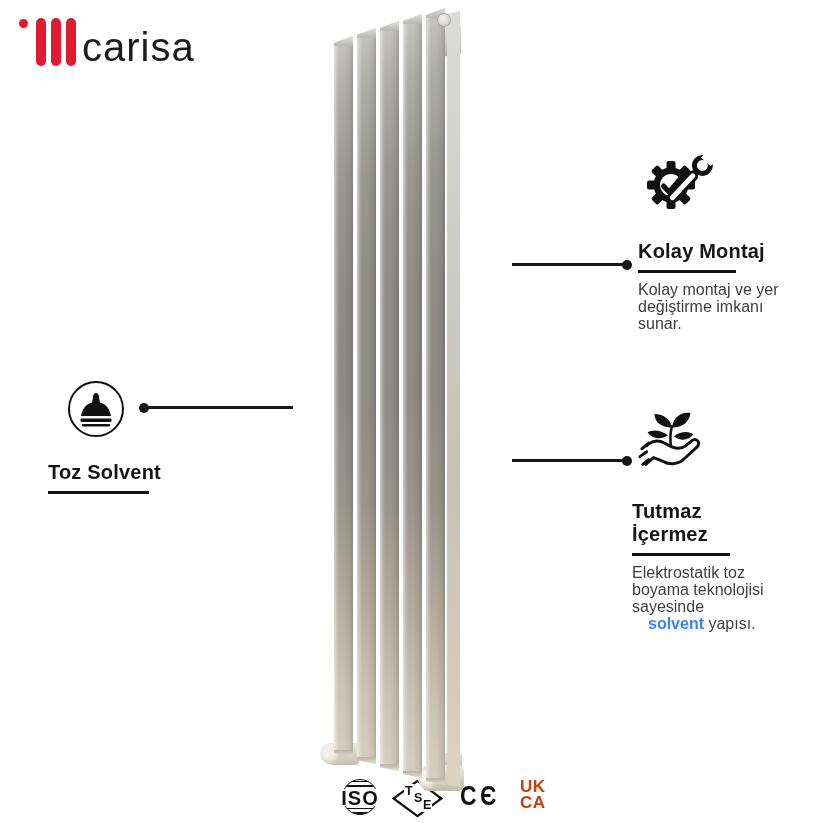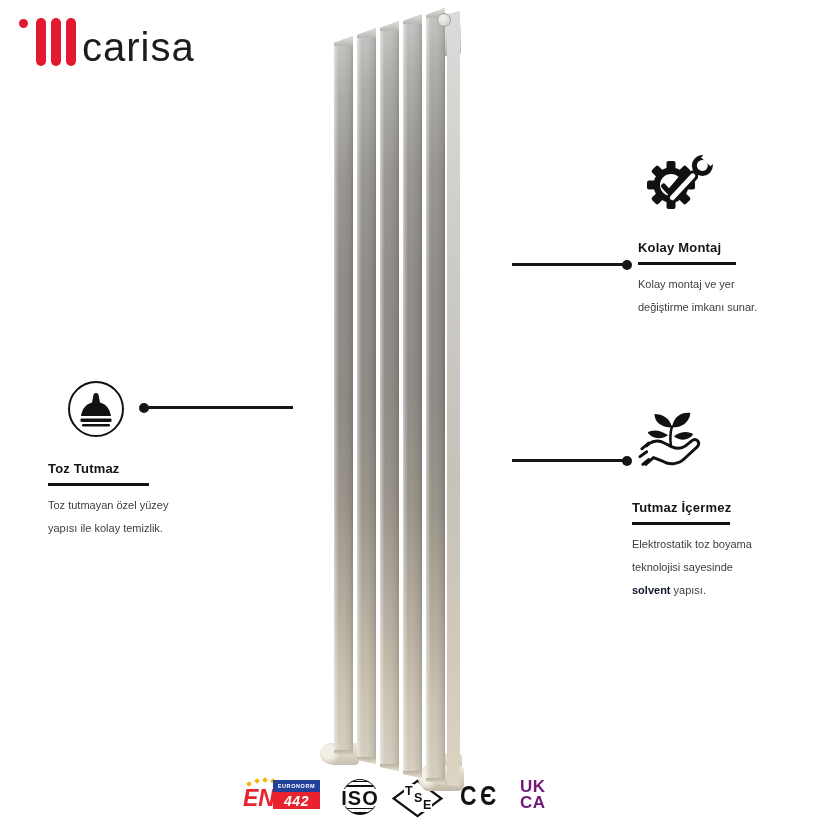--- a/index.html
+++ b/index.html
@@ -59,24 +59,24 @@
   .connector { position:absolute; height:3px; background:#161616; z-index:4; }
   .connector::after { content:""; position:absolute; width:10px; height:10px; border-radius:50%; background:#161616; top:-3.5px; }
   .connector.dot-right::after { right:-6px; }
   .connector.dot-left::after  { left:-7px; }
   .line-kolay   { left:512px; top:263px; width:114px; }
   .line-solvent { left:512px; top:459px; width:114px; }
   .line-toz     { left:146px; top:406px; width:147px; }
 
   
   .callout { position:absolute; }
-  .callout-title { font-size:13px; font-weight:bold; color:#151515; letter-spacing:.2px;margin-top:24px; }
+  .callout-title { font-size:20px; font-weight:bold; color:#151515; letter-spacing:.2px;margin-top:24px; }
   .rule { height:2.5px; background:#111; margin:7px 0 8px 0; }
-  .callout-body { font-size:11px; line-height:23px; color:#3e3e3e; }
-  .callout-body .bold { font-weight:bold; color:#0f172a; }
+  .callout-body { font-size:16px; line-height:17px; color:#3e3e3e; }
+  .callout-body .bold { font-weight:bold; color:#3b82f6;margin-left:16px; }
 
   .co-kolay { left:638px; top:152px; width:142px; }
   .co-kolay .icon-wrap { margin:0 0 9px 6px; width:74px; height:64px; }
   .co-kolay .rule { width:98px; }
 
   .co-solvent { left:632px; top:410px; width:132px; }
   .co-solvent .icon-wrap { margin:0 0 6px 2px; width:72px; height:66px; }
   .co-solvent .rule { width:98px; }
 
   .co-toz { left:48px; top:381px; width:142px; }
@@ -112,21 +112,21 @@
   .cert-tse { left:390px; top:779px; width:56px; height:40px; }
   .tse-diamond { position:absolute; left:14px; top:6px; width:27px; height:27px; border:2.5px solid #111;
     transform:scale(1.35,1) rotate(45deg); transform-origin:center; }
   .tse-letter { position:absolute; font-size:12.5px; font-weight:bold; color:#111; background:#fff; padding:0 1px; }
   .tse-letter.t{ left:14px; top:5px; } .tse-letter.s{ left:23px; top:12px; } .tse-letter.e{ left:32px; top:19px; }
   
   .cert-ce { left:460px; top:781px; font-size:27px; font-weight:bold; letter-spacing:4px; color:#111;
     transform:scaleX(.85); transform-origin:left; }
   
   .cert-ukca { left:520px; top:779px; font-size:17px; font-weight:800; line-height:16px;
-    letter-spacing:.5px; color:#701a75; }
+    letter-spacing:.5px; color:#c2410c; }
 </style>
 </head>
 <body>
 
 <div class="canvas">
 
   <div class="brand-icon">
     <span class="brand-dot"></span>
     <span class="brand-bar b1"></span>
     <span class="brand-bar b2"></span>
@@ -211,40 +211,25 @@
   </div>
 
   <div class="callout co-toz">
     <div class="icon-circle">
       <svg width="40" height="40" viewBox="0 0 40 40">
         <path d="M20 4 C22 4 23 6 23 8.5 L24 13.5 C31 15.5 34 21 35 27 L5 27 C6 21 9 15.5 16 13.5 L17 8.5 C17 6 18 4 20 4 Z" fill="#111"></path>
         <rect x="4.5" y="29.5" width="31" height="3.5" rx="1" fill="#111"></rect>
         <rect x="6" y="35" width="28" height="2.5" rx="1" fill="#111"></rect>
       </svg>
     </div>
-    <div class="callout-title">Toz Tutmaz</div>
+    <div class="callout-title">Toz Solvent</div>
     <div class="rule"></div>
-    <div class="callout-body">Toz tutmayan özel yüzey yapısı ile kolay temizlik.</div>
-  </div>
-
-
-  <div class="cert cert-en442">
-    <div class="en-stars">
-      <span class="en-star st1"></span>
-        <span class="en-star st2"></span>
-        <span class="en-star st3"></span>
-      <span class="en-star st4"></span>
-        <span class="en-star st5"></span>
-    </div>
-    <div class="en-en">EN</div>
-    <div class="en-col">
-      <div class="en-euronorm">EURONORM</div>
-      <div class="en-442">442</div>
-    </div>
-  </div>
+  </div>
+
+
 
   <div class="cert cert-iso">
     <div class="iso-globe"></div>
     <div class="iso-band"></div>
     <div class="iso-text">ISO</div>
   </div>
 
   <div class="cert cert-tse">
     <div class="tse-diamond"></div>
     <span class="tse-letter t">T</span>

